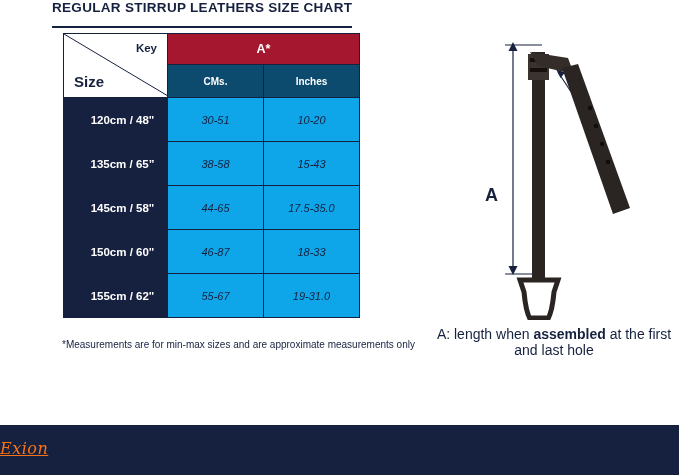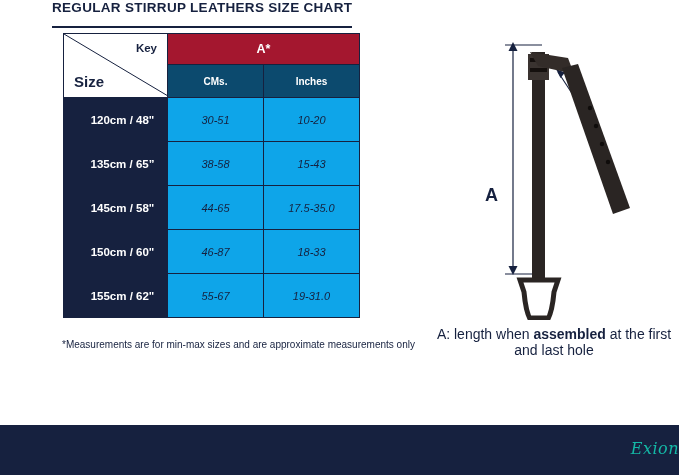--- a/index.html
+++ b/index.html
@@ -152,26 +152,27 @@
     bottom: 0;
     width: 679px;
     height: 50px;
     background: #16213f;
   }
   .footer-logo {
     position: absolute;
     left: 0;
     right: 0;
     top: 14px;
-    text-align: right;
-    color: #14b8a6;
+    text-align: left;
+    color: #f97316;
     font-family: "DejaVu Serif", serif;
     font-size: 16px;
     font-style: italic;
     letter-spacing: 0.5px;
+    text-decoration: underline;
   }
 </style>
 </head>
 <body>
 
 <div class="page-title">REGULAR STIRRUP LEATHERS  SIZE CHART</div>
 
 <div class="chart-wrap">
   <table class="size-chart">
     <colgroup>

